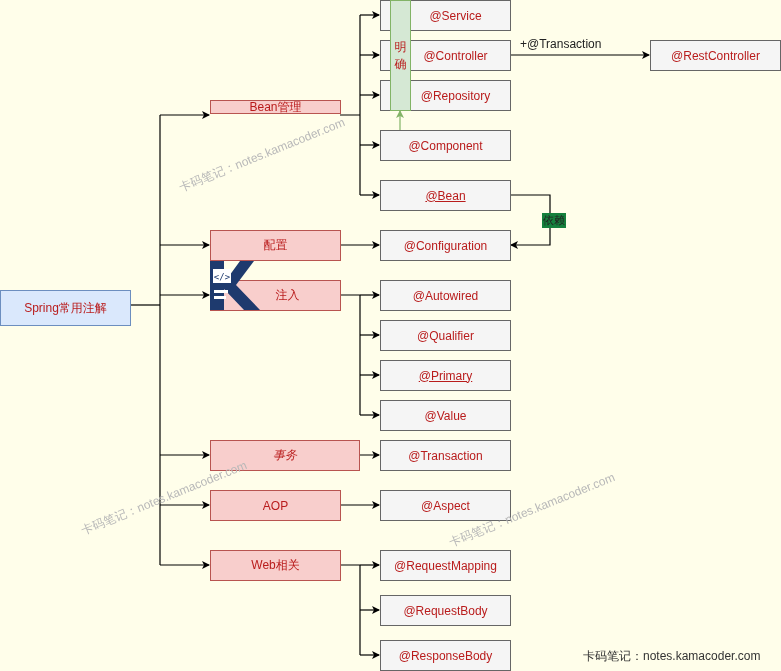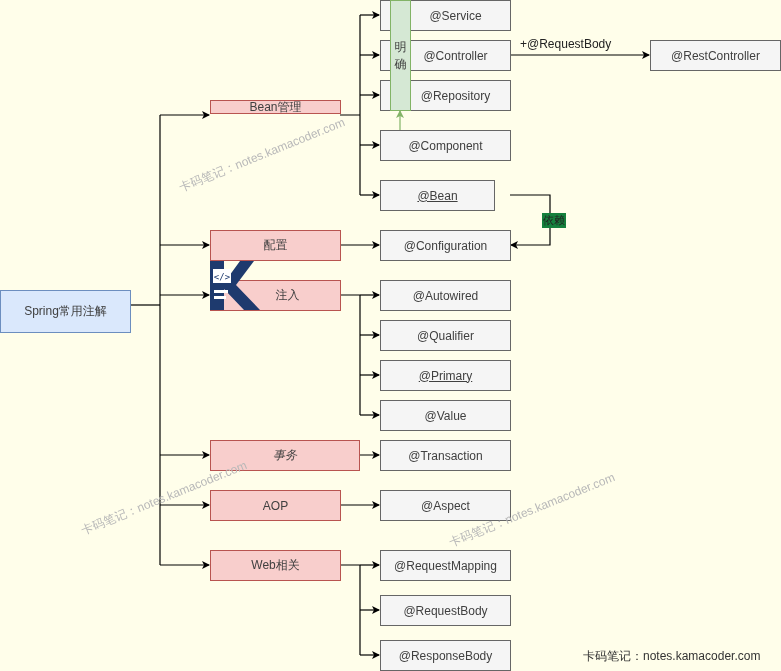--- a/index.html
+++ b/index.html
@@ -1,19 +1,19 @@
 <!DOCTYPE html>
 <html><head>
 <meta charset="utf-8">
 <style>
   html, body { margin:0; padding:0; }
   body { width:781px; height:671px; background:#fffeea; position:relative; overflow:hidden;
          font-family:"Liberation Sans", "DejaVu Sans", sans-serif; }
   .box { position:absolute; box-sizing:border-box; display:flex; align-items:center; justify-content:center;
-         font-size:12px; color:#404040; }
+         font-size:12px; color:#b91c1c; }
   .root { background:#dae8fc; border:1px solid #6c8ebf; }
   .cat  { background:#f8cecc; border:1px solid #b85450; }
   .leaf { background:#f5f5f5; border:1px solid #666; }
   .green{ background:#d5e8d4; border:1px solid #82b366; flex-direction:column; font-size:12px; line-height:17px; }
   svg.wires { position:absolute; left:0; top:0; }
   .lbl { position:absolute; font-size:12px; color:#222; white-space:nowrap; }
   .edge-bg { background:#15803d; }
   .wm { position:absolute; font-size:12px; color:#b8b8b8; white-space:nowrap; transform-origin:left center; }
   .footer { position:absolute; font-size:12px; color:#333; white-space:nowrap; }
   .logo { position:absolute; left:210px; top:261px; width:50px; height:49px; }
@@ -65,21 +65,21 @@
     <path d="M360,655 H379" marker-end="url(#ah)"></path>
 
     <path d="M510,55 H649" marker-end="url(#ah)"></path>
 
     <path d="M510,195 H550 V245 H511" marker-end="url(#ah)"></path>
   </g>
 
   <path d="M400,130 V111" stroke="#82b366" stroke-width="1.2" fill="none" marker-end="url(#ahg)"></path>
 </svg>
 
-<div class="box root" style="left:0;top:290px;width:131px;height:43px;">
+<div class="box root" style="left:0;top:290px;width:131px;height:36px;">
   <span>Spring常用注解</span>
 </div>
 
 <div class="box cat" style="left:210px;top:100px;width:131px;height:14px;">
   <span>Bean管理</span>
 </div>
 <div class="box cat" style="left:210px;top:230px;width:131px;height:31px;">
   <span>配置</span>
 </div>
 <div class="box cat" style="left:210px;top:280px;width:131px;height:31px;padding-left:24px;">
@@ -113,21 +113,21 @@
 <div class="box leaf" style="left:380px;top:80px;width:131px;height:31px;">
   <span style="padding-left:20px">@Repository</span>
 </div>
 <div class="box green" style="left:390px;top:0;width:21px;height:111px;">
   <span>明</span>
   <span>确</span>
 </div>
 <div class="box leaf" style="left:380px;top:130px;width:131px;height:31px;">
   <span>@Component</span>
 </div>
-<div class="box leaf" style="left:380px;top:180px;width:115px;height:31px;text-decoration:underline;">
+<div class="box leaf" style="left:380px;top:180px;width:131px;height:31px;text-decoration:underline;">
   <span>@Bean</span>
 </div>
 <div class="box leaf" style="left:380px;top:230px;width:131px;height:31px;">
   <span>@Configuration</span>
 </div>
 
 <div class="box leaf" style="left:380px;top:280px;width:131px;height:31px;">
   <span>@Autowired</span>
 </div>
 <div class="box leaf" style="left:380px;top:320px;width:131px;height:31px;">
@@ -154,20 +154,20 @@
   <span>@RequestBody</span>
 </div>
 <div class="box leaf" style="left:380px;top:640px;width:131px;height:31px;">
   <span>@ResponseBody</span>
 </div>
 
 <div class="box leaf" style="left:650px;top:40px;width:131px;height:31px;">
   <span>@RestController</span>
 </div>
 
-<span class="lbl" style="left:520px;top:37px;">+@RequestBody</span>
+<span class="lbl" style="left:520px;top:37px;">+@Transaction</span>
 <span class="lbl edge-bg" style="left:542px;top:213px;font-size:11px;padding:0 1px;">依赖</span>
 
 <span class="wm" style="left:180px;top:180px;transform:rotate(-22deg);">卡码笔记：notes.kamacoder.com</span>
 <span class="wm" style="left:82px;top:523px;transform:rotate(-22deg);">卡码笔记：notes.kamacoder.com</span>
 <span class="wm" style="left:450px;top:535px;transform:rotate(-22deg);">卡码笔记：notes.kamacoder.com</span>
 
 <span class="footer" style="left:583px;top:648px;">卡码笔记：notes.kamacoder.com</span>
 
 </body></html>

